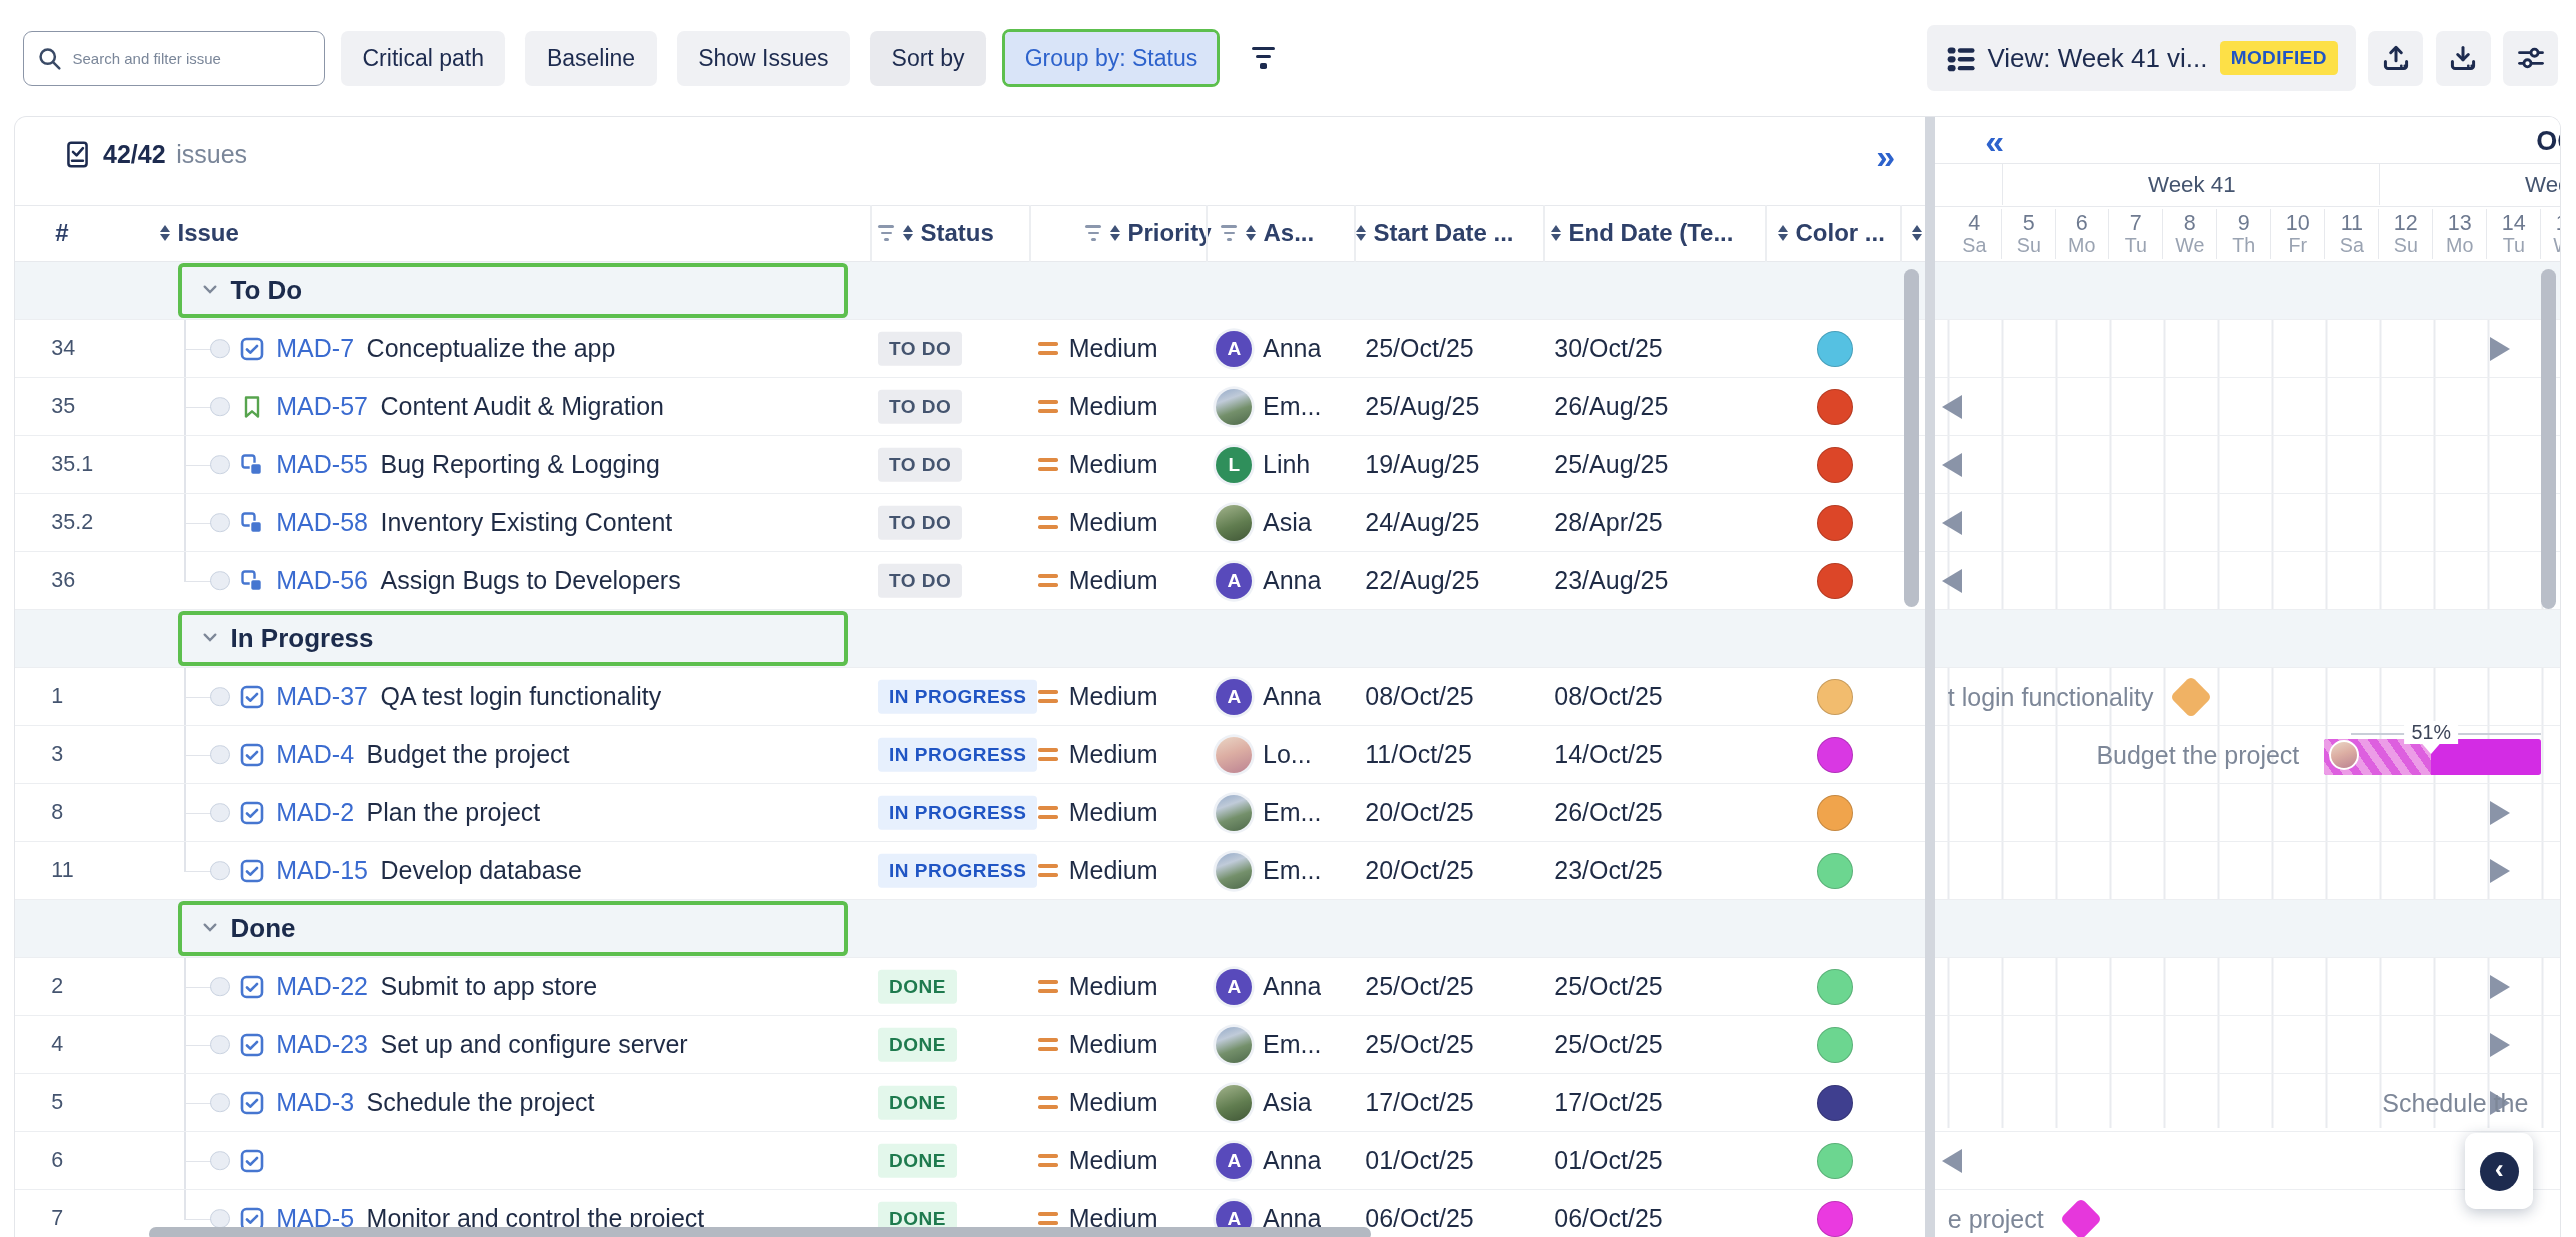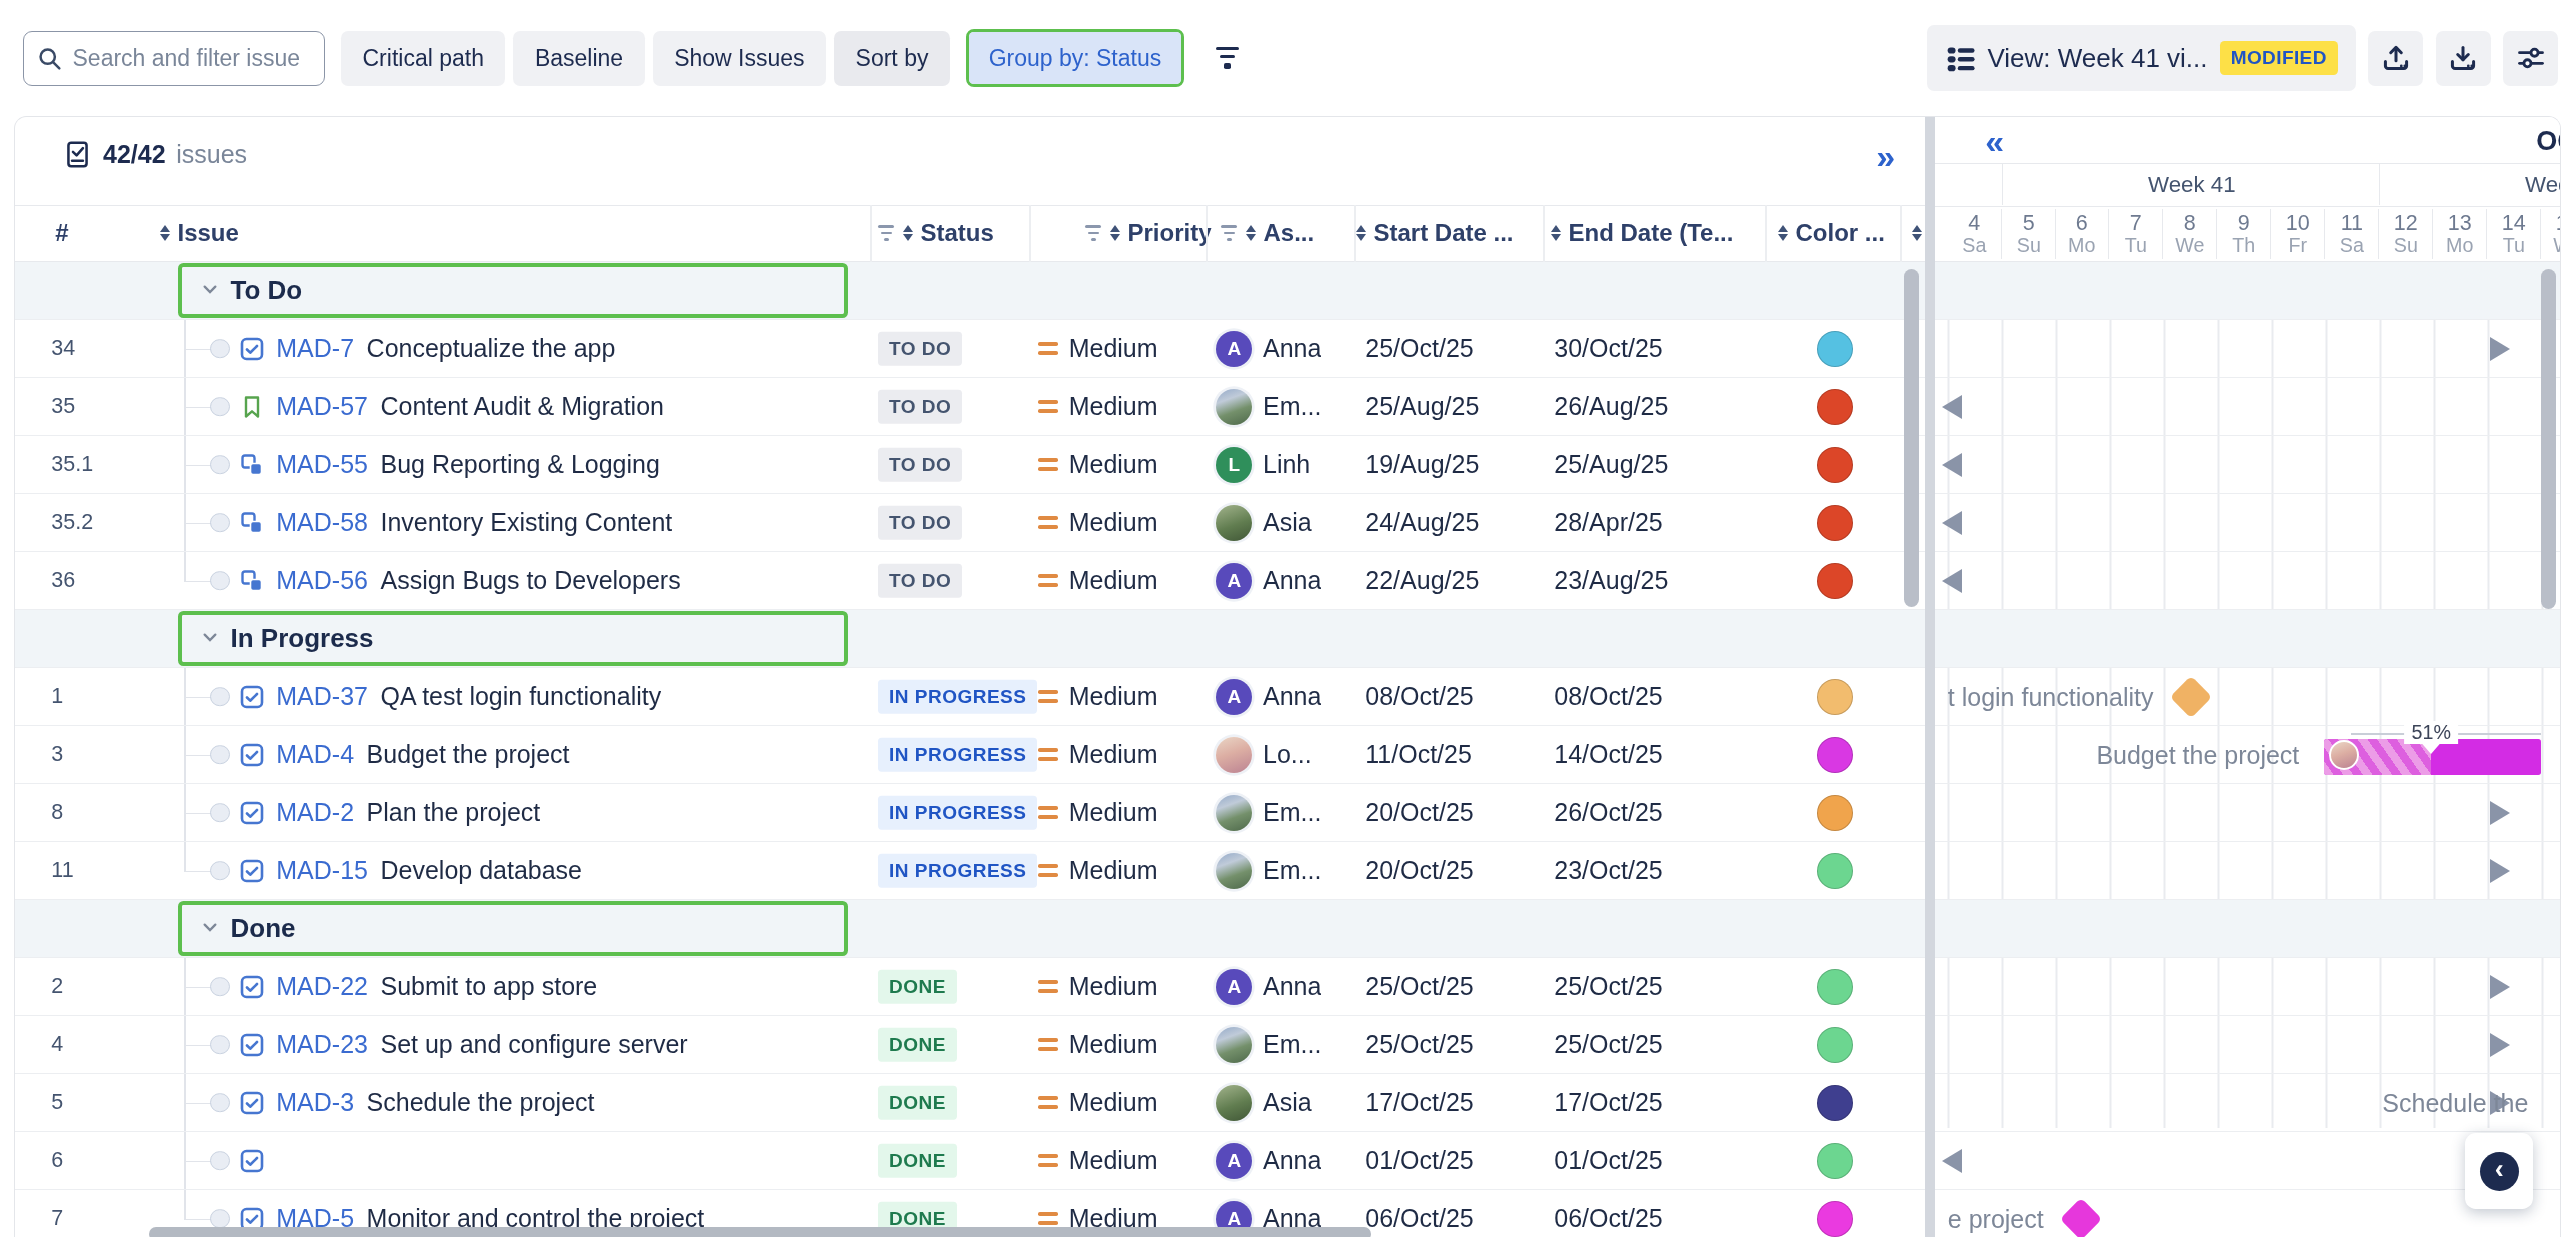--- a/index.html
+++ b/index.html
@@ -2,21 +2,21 @@
 <html style="font-size:14.3px"><head>
 <meta charset="utf-8">
 <style>
   html,body{margin:0;padding:0;width:2576px;height:1237px;overflow:hidden;background:#fff;
     font-family:"Liberation Sans",sans-serif;-webkit-font-smoothing:antialiased;}
   *{box-sizing:border-box;}
   
   .toolbar{position:absolute;left:0;top:0;width:2576px;height:116px;background:#fff;display:flex;align-items:center;}
   .tb-left{display:flex;align-items:center;gap:16px;margin-left:23px;}
   .searchbox{display:flex;align-items:center;gap:9px;width:302px;height:55px;border:1.8px solid #8b95a7;border-radius:9px;background:#fff;padding:0 12.5px;}
-  .searchbox input{border:none;outline:none;font-size:23px;color:#33415c;width:100%;font-family:"Liberation Sans",sans-serif;background:transparent;}
+  .searchbox input{border:none;outline:none;font-size:15px;color:#33415c;width:100%;font-family:"Liberation Sans",sans-serif;background:transparent;}
   .searchbox input::placeholder{color:#7a8699;}
   .tbtn{height:55px;border:none;border-radius:7.2px;background:#f0f1f4;color:#1d2b4f;font-size:23px;font-weight:500;
     padding:0 21.5px;font-family:"Liberation Sans",sans-serif;white-space:nowrap;cursor:pointer;}
   .tbtn.darker{background:#e9eaee;}
   .green-wrap{border:3.6px solid #5dbf4e;border-radius:8px;padding:0;}
   .groupby{height:52px;border:none;border-radius:4.5px;background:#d9e4f8;color:#2d62cc;font-size:23px;font-weight:500;
     padding:0 19.7px;font-family:"Liberation Sans",sans-serif;white-space:nowrap;cursor:pointer;}
   .iconbtn{width:55px;height:55px;border:none;border-radius:7.2px;background:#f0f1f4;display:flex;align-items:center;justify-content:center;cursor:pointer;}
   .tb-right{display:flex;align-items:center;gap:12.5px;margin-left:auto;margin-right:18px;}
   .viewbtn{height:66px;border:none;border-radius:7.2px;background:#f0f1f4;display:flex;align-items:center;gap:12.5px;padding:0 18px;cursor:pointer;}
@@ -119,21 +119,21 @@
 
 <div class="toolbar">
   <div class="tb-left">
     <div class="searchbox">
       <svg class="chevsvg" width="25" height="25" viewBox="0 0 28 28">
         <circle cx="12" cy="12" r="8" fill="none" stroke="#3a4a66" stroke-width="2.8"></circle>
         <line x1="18" y1="18" x2="25" y2="25" stroke="#3a4a66" stroke-width="2.8" stroke-linecap="round"></line>
       </svg>
       <input placeholder="Search and filter issue" style="">
     </div>
-    <span id="tb-buttons" style="display:flex;gap:8px;justify-content:flex-end;">
+    <span id="tb-buttons" style="display:flex;gap:20px;justify-content:flex-end;">
         <button class="tbtn">Critical path</button>
         <button class="tbtn">Baseline</button>
         <button class="tbtn">Show Issues</button>
         <button class="tbtn darker">Sort by</button>
       </span>
     <span class="green-wrap">
       <button class="groupby">Group by: Status</button>
     </span>
     <button class="iconbtn" style="background:#fff;">
       <span style="display:inline-flex;flex-direction:column;gap:4.5px;align-items:center;">

